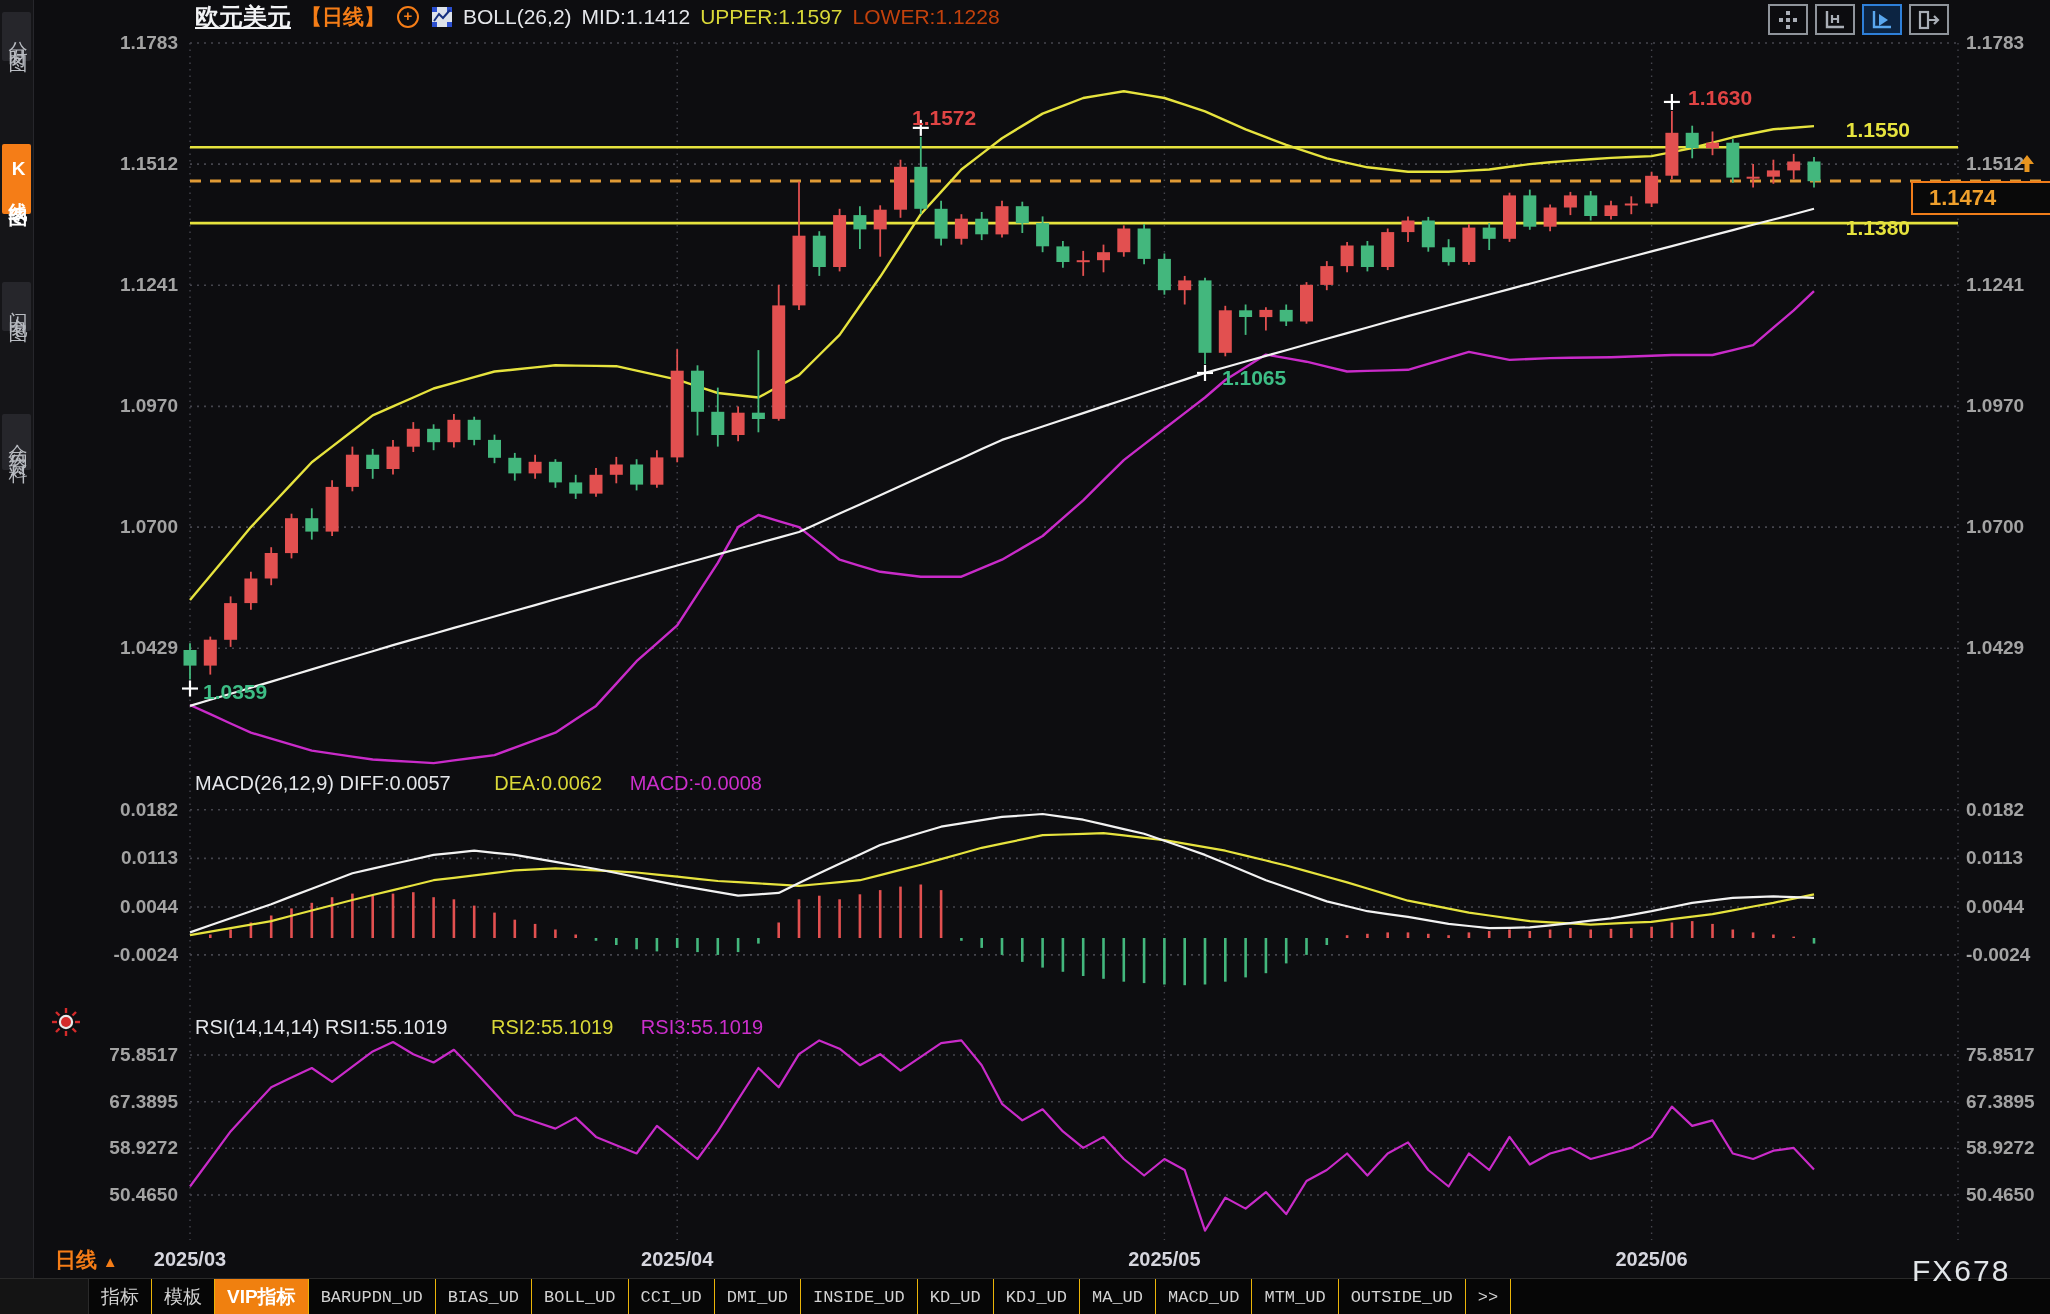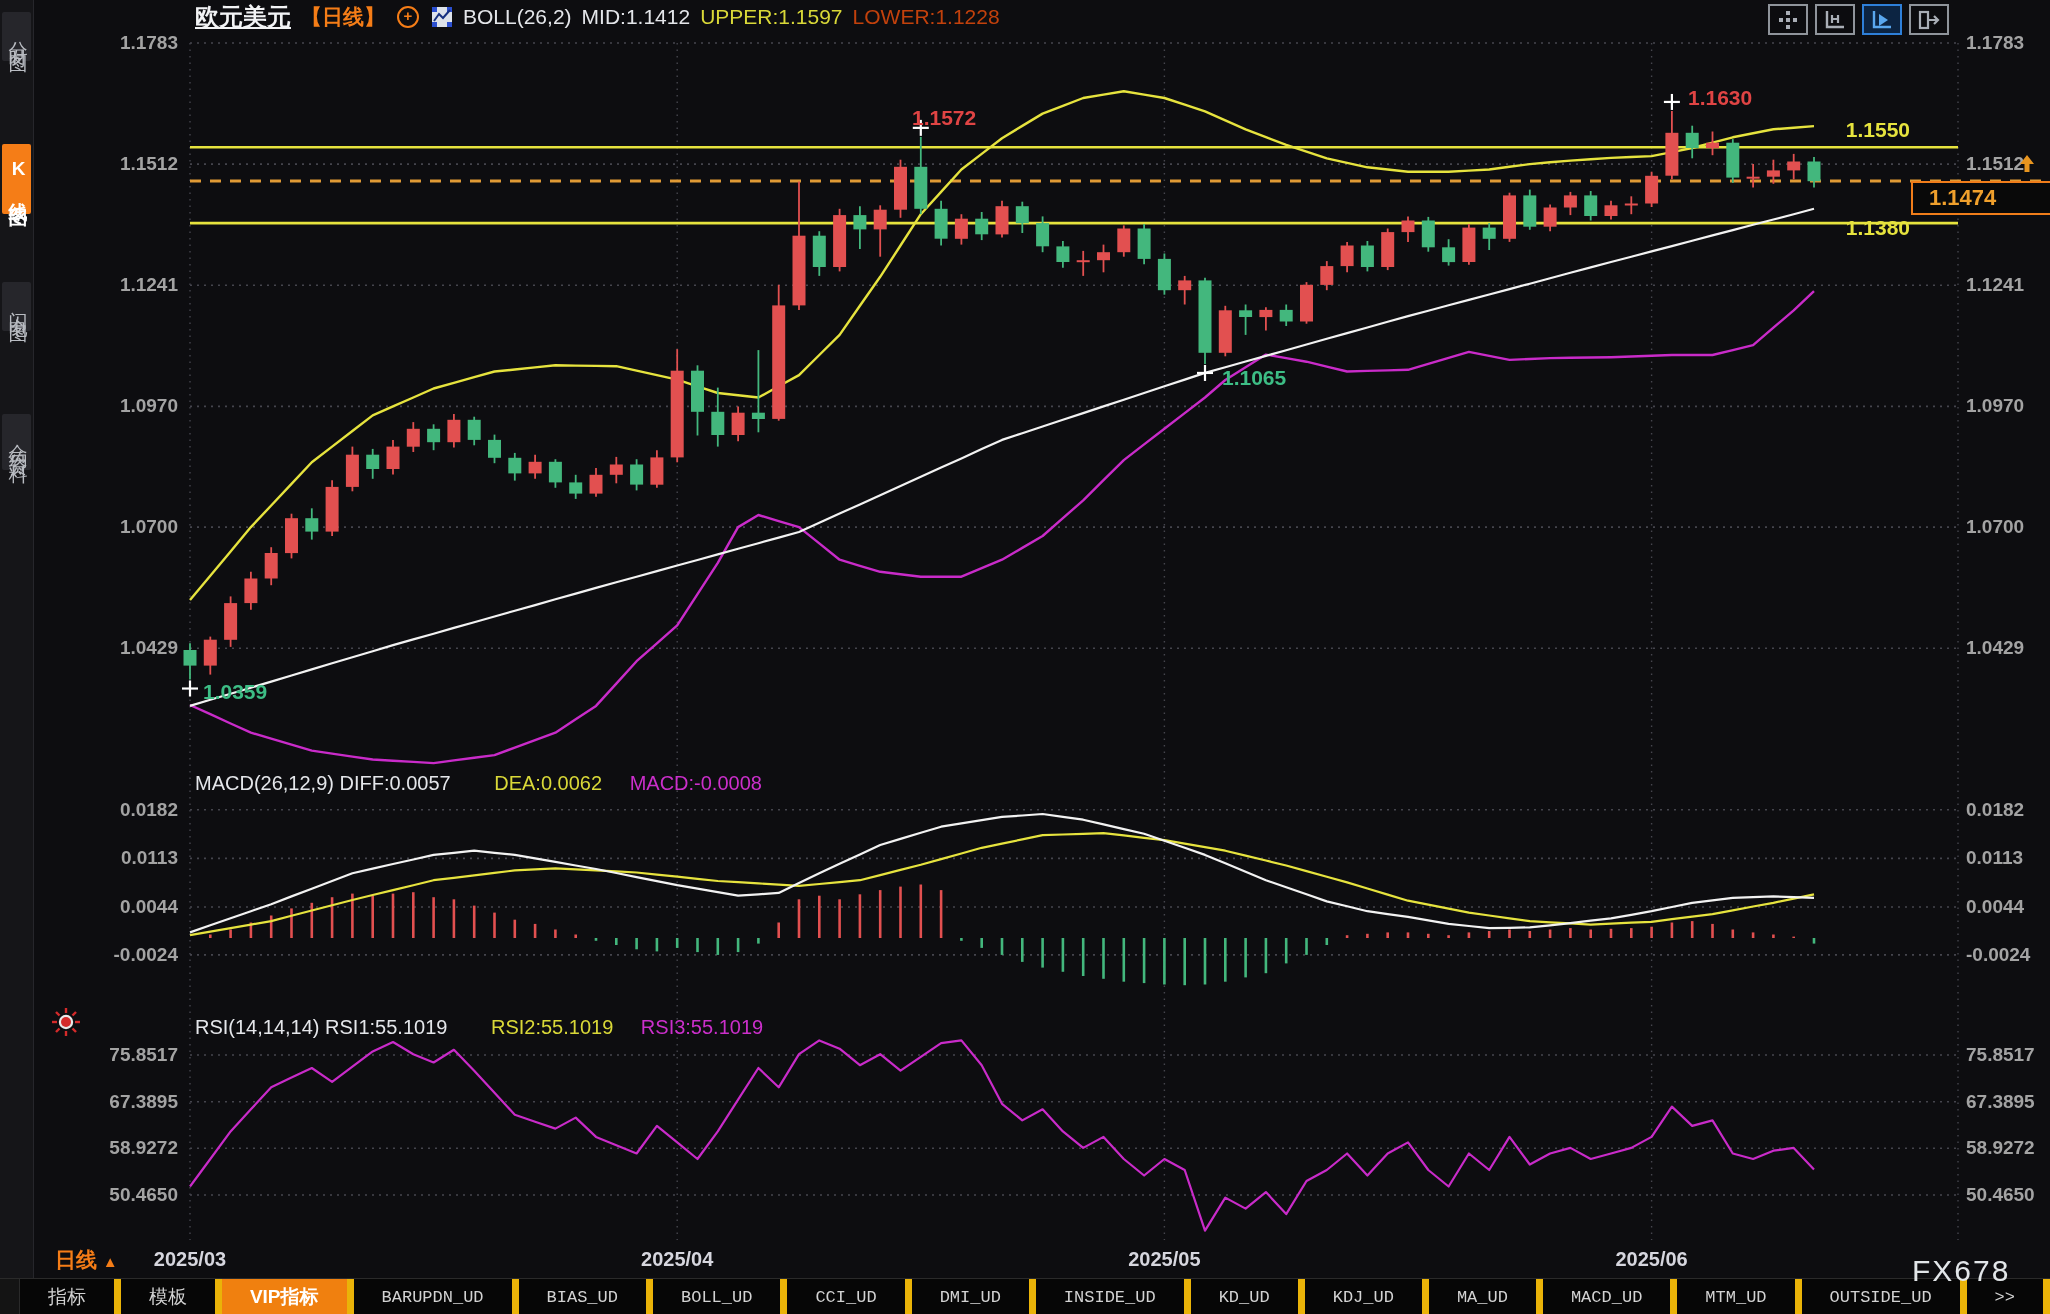--- a/index.html
+++ b/index.html
@@ -42,22 +42,22 @@
   .pane-header{position:absolute;left:195px;font-size:20px;white-space:nowrap;}
   .pane-header .w{color:#e4e6ea;} .pane-header .y{color:#d9d838;margin-left:38px;} .pane-header .m{color:#cb2fcb;margin-left:22px;}
   
   #period-btn{left:55px;top:1246px;color:#f57d17;font-size:21px;font-weight:bold;cursor:pointer;}
   #period-btn .tri{font-size:15px;}
   .date-label{position:absolute;top:1248px;width:140px;text-align:center;color:#d6d6de;font-size:20px;font-weight:bold;}
   
   #tabbar{left:0;top:1278px;width:2050px;height:36px;background:#060606;border-top:1px solid #2a2a2a;
       display:flex;align-items:stretch;}
   #tabbar .spacer{width:88px;background:#141414;border-right:1px solid #2a2a2a;}
-  .tab{display:flex;align-items:center;padding:0 28px;color:#d2d2d2;font-size:17px;
-      border-right:7px solid #eab308;cursor:pointer;font-family:"Liberation Mono","DejaVu Sans Mono",monospace;white-space:nowrap;}
+  .tab{display:flex;align-items:center;padding:0 12px;color:#d2d2d2;font-size:17px;
+      border-right:1px solid #eab308;cursor:pointer;font-family:"Liberation Mono","DejaVu Sans Mono",monospace;white-space:nowrap;}
   .tab.cjk{font-family:"Liberation Sans","DejaVu Sans",sans-serif;font-size:19px;}
   .tab.selected{background:#f0800f;color:#fff;font-weight:bold;}
   #watermark{left:1912px;top:1254px;color:#e2e6e9;font-size:30px;letter-spacing:2px;}
   #sun-icon{left:50px;top:1006px;}
 </style>
 </head>
 <body>
 
 <div id="chart-svg" class="abs" style="left:0;top:0;width:2050px;height:1314px;"><svg width="2050" height="1314" xmlns="http://www.w3.org/2000/svg">
       <line x1="190" y1="43" x2="190" y2="1240" stroke="#45454d" stroke-width="1.4" stroke-dasharray="1.5 5"></line>

